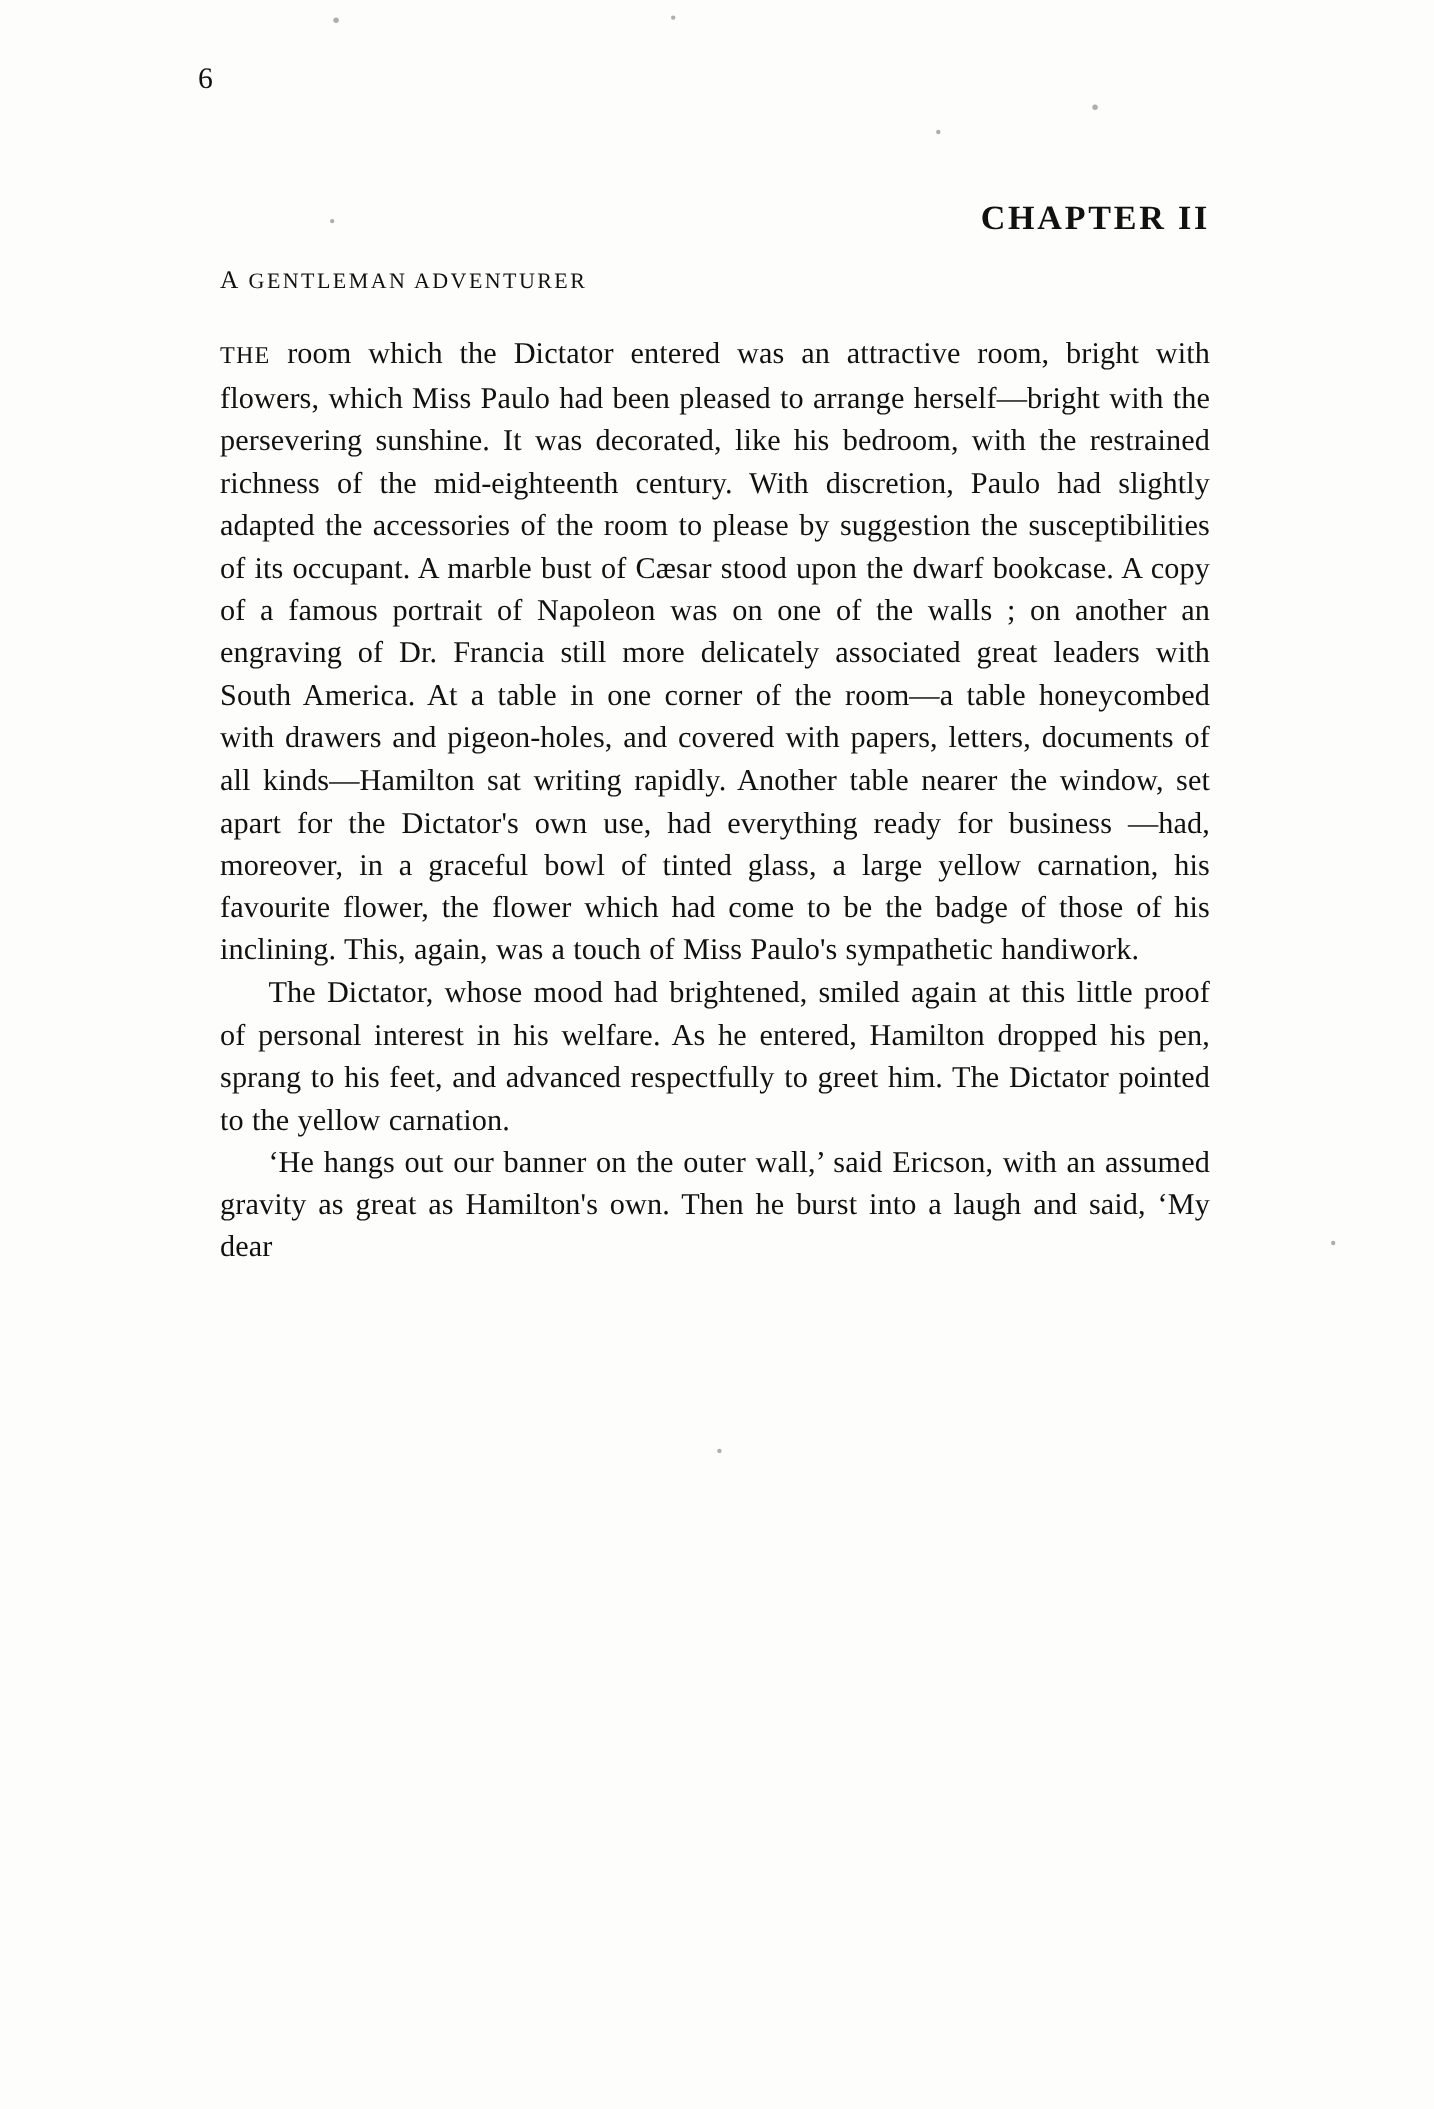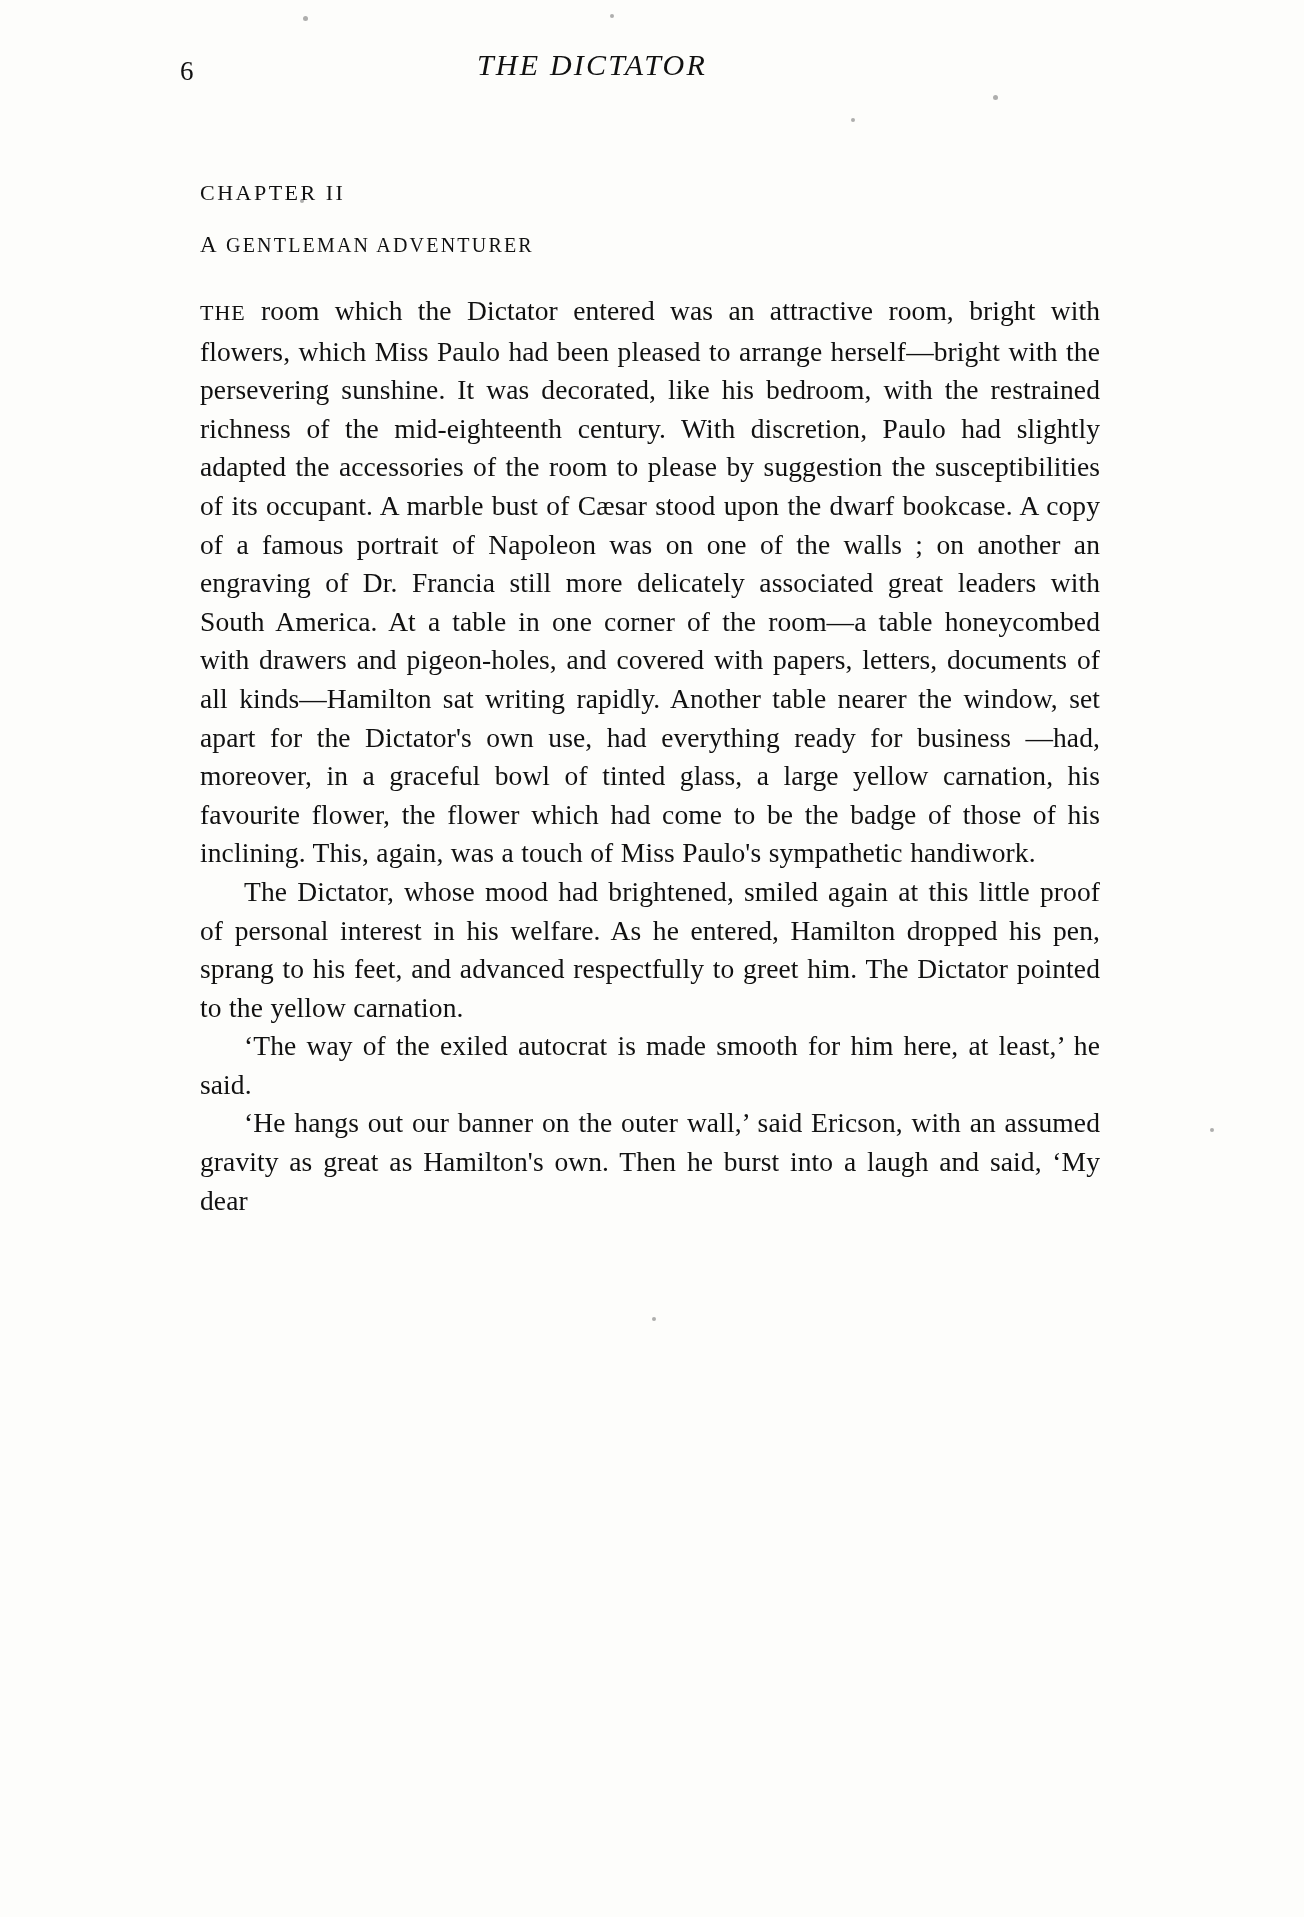--- a/index.html
+++ b/index.html
@@ -49,25 +49,25 @@
     letter-spacing: 2.2px;
     padding-right: 120px;
   }
   .body-block {
     position: absolute;
     top: 180px;
     left: 200px;
     width: 900px;
   }
   .chapter-number {
-    text-align: left;
-    font-size: 22px;
+    text-align: right;
+    font-size: 31px;
     letter-spacing: 2.5px;
     margin: 0 0 26px 0;
-    font-weight: normal;
+    font-weight: bold;
   }
   .chapter-subtitle {
     text-align: left;
     font-size: 20px;
     letter-spacing: 2.2px;
     margin: 0 0 34px 0;
     font-weight: normal;
     text-transform: uppercase;
   }
   .chapter-subtitle .initial {
@@ -97,37 +97,35 @@
     opacity: 0.55;
   }
 </style>
 </head>
 <body>
 
 <div class="page">
 
   <div class="running-head">
     <div class="folio">6</div>
-    <div class="head-title">THE DICTATOR</div>
   </div>
 
   <div class="body-block">
 
     <h1 class="chapter-number">CHAPTER II</h1>
 
     <h2 class="chapter-subtitle">
       <span class="initial">A</span>
       <span>GENTLEMAN ADVENTURER</span>
     </h2>
 
     <p class="para"><span class="smallcaps-open">THE</span><span> room which the Dictator entered was an attractive room, bright with flowers, which Miss Paulo had been pleased to arrange herself—bright with the persevering sunshine.  It was decorated, like his bedroom, with the restrained richness of the mid-eighteenth century.  With discretion, Paulo had slightly adapted the accessories of the room to please by suggestion the susceptibilities of its occupant.  A marble bust of Cæsar stood upon the dwarf bookcase.  A copy of a famous portrait of Napoleon was on one of the walls ; on another an engraving of Dr. Francia still more delicately associated great leaders with South America. At a table in one corner of the room—a table honeycombed with drawers and pigeon-holes, and covered with papers, letters, documents of all kinds—Hamilton sat writing rapidly.  Another table nearer the window, set apart for the Dictator's own use, had everything ready for business —had, moreover, in a graceful bowl of tinted glass, a large yellow carnation, his favourite flower, the flower which had come to be the badge of those of his inclining.  This, again, was a touch of Miss Paulo's sympathetic handiwork.</span></p>
 
     <p class="para indent">The Dictator, whose mood had brightened, smiled again at this little proof of personal interest in his welfare.  As he entered, Hamilton dropped his pen, sprang to his feet, and advanced respectfully to greet him.  The Dictator pointed to the yellow carnation.</p>
 
-    <p class="para indent">‘The way of the exiled autocrat is made smooth for him here, at least,’ he said.</p>
 
 
     <p class="para indent">‘He hangs out our banner on the outer wall,’ said Ericson, with an assumed gravity as great as Hamilton's own.  Then he burst into a laugh and said, ‘My dear</p>
 
   </div>
 
   <span class="speck" style="left:303px;top:16px;width:5px;height:5px;"></span>
   <span class="speck" style="left:610px;top:14px;width:4px;height:4px;"></span>
   <span class="speck" style="left:993px;top:95px;width:5px;height:5px;"></span>
   <span class="speck" style="left:851px;top:118px;width:4px;height:4px;"></span>

